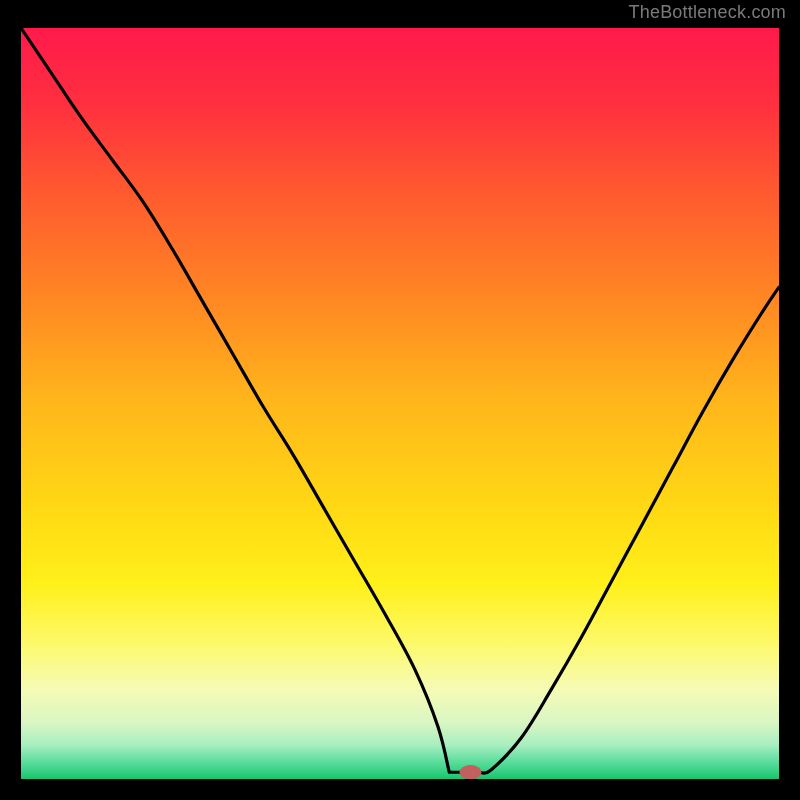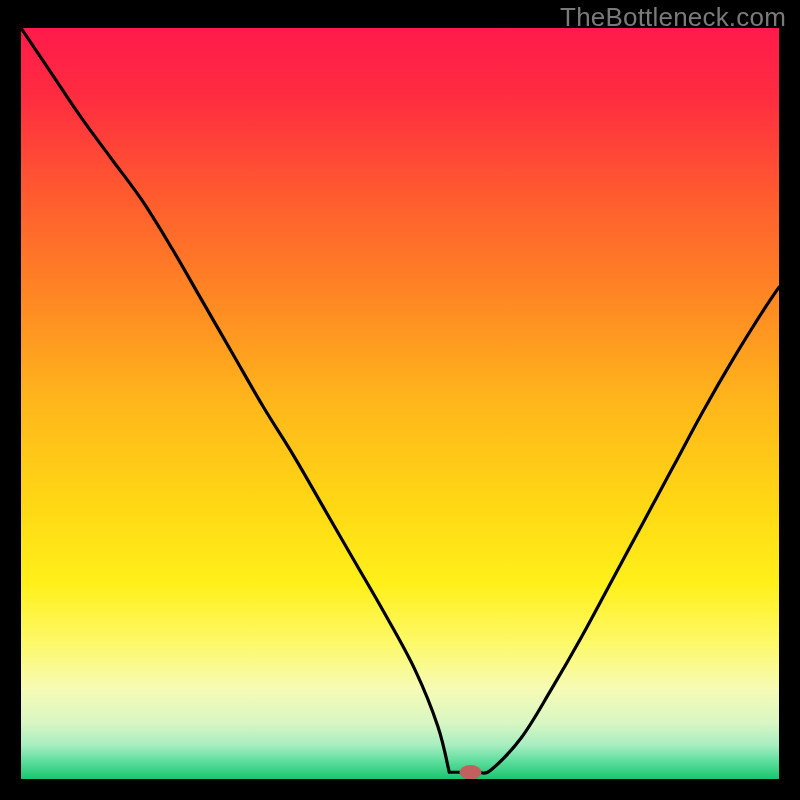--- a/index.html
+++ b/index.html
@@ -17,21 +17,21 @@
     top: 0;
     width: 800px;
     height: 800px;
     background: #000;
   }
   .watermark {
     position: absolute;
     top: 2px;
     right: 14px;
     color: #7a7a7a;
-    font-size: 26px;
+    font-size: 18px;
     font-weight: 500;
     letter-spacing: 0.2px;
     user-select: none;
   }
   .plot {
     position: absolute;
     left: 21px;
     top: 28px;
     width: 758px;
     height: 751px;

